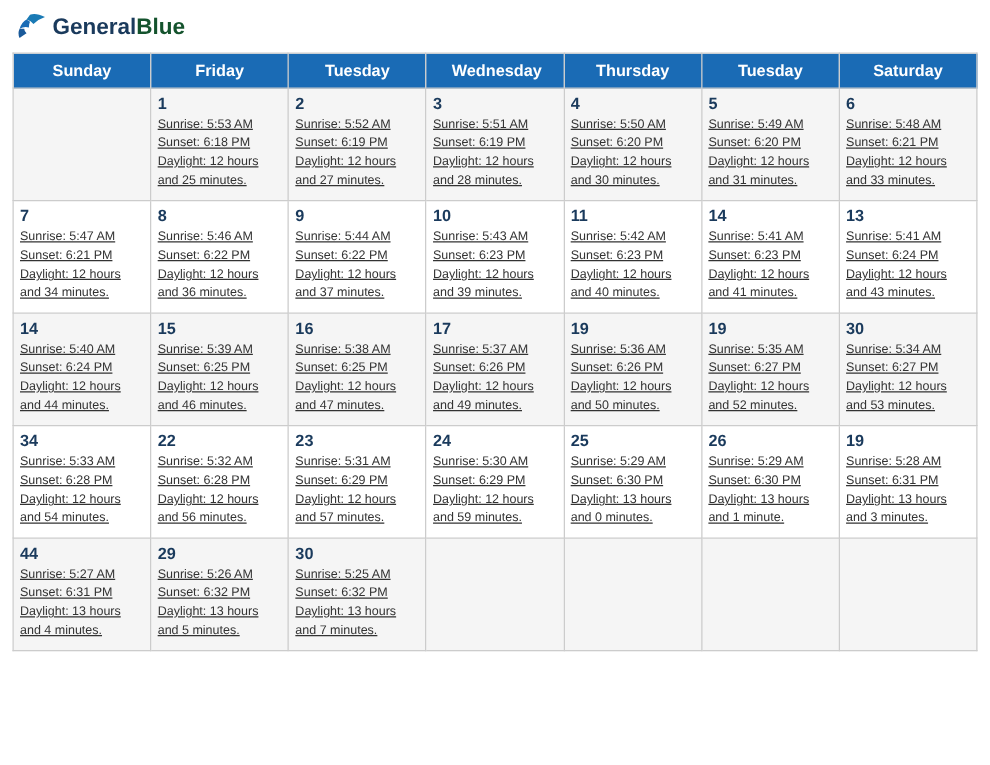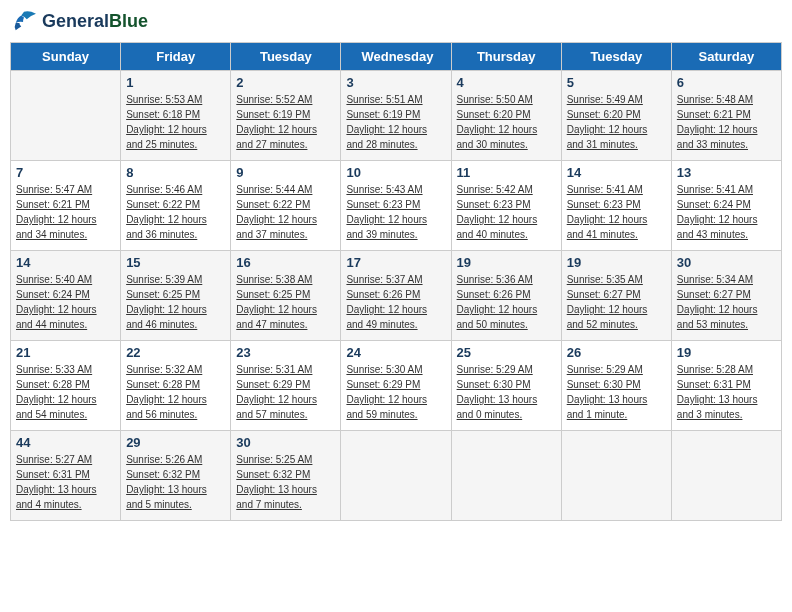--- a/index.html
+++ b/index.html
@@ -207,21 +207,21 @@
           <div class="day-number">19</div>
           <div class="day-info">Sunrise: 5:35 AM<br>Sunset: 6:27 PM<br>Daylight: 12 hours<br>and 52 minutes.</div>
         </td>
         <td>
           <div class="day-number">30</div>
           <div class="day-info">Sunrise: 5:34 AM<br>Sunset: 6:27 PM<br>Daylight: 12 hours<br>and 53 minutes.</div>
         </td>
       </tr>
       <tr>
         <td>
-          <div class="day-number">21</div>
+          <div class="day-number">34</div>
           <div class="day-info">Sunrise: 5:33 AM<br>Sunset: 6:28 PM<br>Daylight: 12 hours<br>and 54 minutes.</div>
         </td>
         <td>
           <div class="day-number">22</div>
           <div class="day-info">Sunrise: 5:32 AM<br>Sunset: 6:28 PM<br>Daylight: 12 hours<br>and 56 minutes.</div>
         </td>
         <td>
           <div class="day-number">23</div>
           <div class="day-info">Sunrise: 5:31 AM<br>Sunset: 6:29 PM<br>Daylight: 12 hours<br>and 57 minutes.</div>
         </td>

